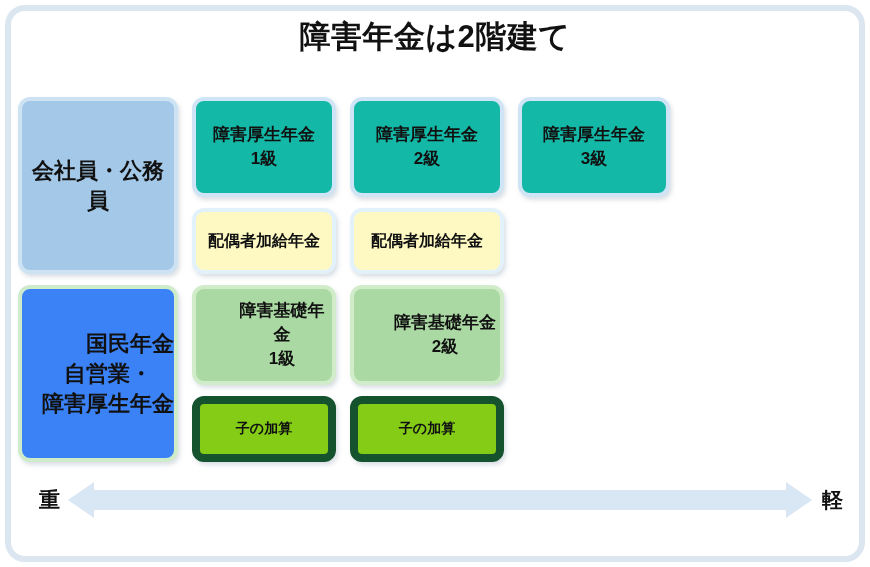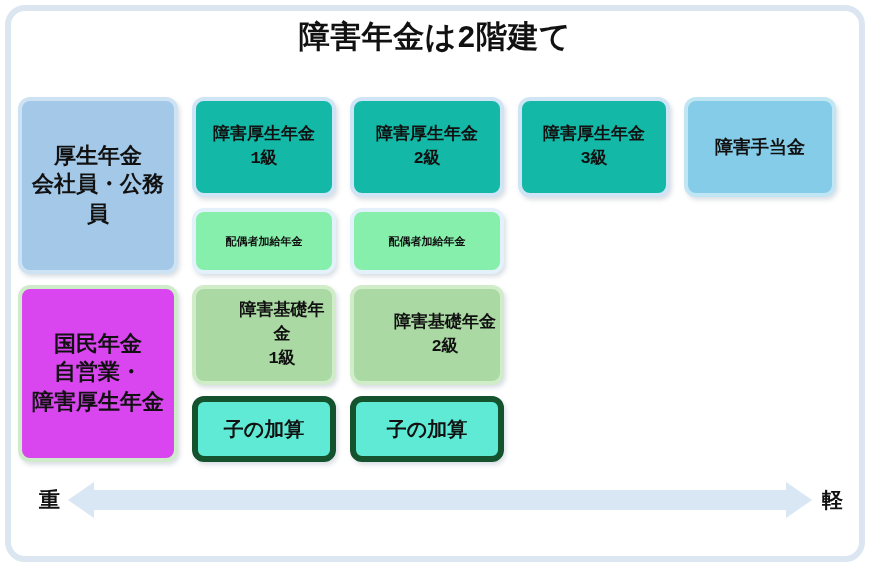--- a/index.html
+++ b/index.html
@@ -1,18 +1,18 @@
 <!DOCTYPE html>
 <html><head>
 <meta charset="utf-8">
 <style>
   html,body { margin:0; padding:0; background:#fff; }
   .page {
     position:relative; width:870px; height:567px; background:#ffffff;
-    font-family:Liberation Mono, monospace; color:#111;
+    font-family:Liberation Sans, sans-serif; color:#111;
     overflow:hidden;
   }
   .frame {
     position:absolute; left:5px; top:5px; right:5px; bottom:5px;
     border:6px solid #dbe6f1; border-radius:20px;
   }
   .title {
     position:absolute; top:16px; left:0; width:100%;
     text-align:center; font-size:31px; font-weight:800; letter-spacing:0.5px;
   }
@@ -24,28 +24,28 @@
     column-gap:14px; row-gap:11px;
   }
   .box {
     border-radius:12px;
     display:flex; flex-direction:column; align-items:center; justify-content:center;
     text-align:center; font-weight:bold; white-space:pre-line;
     box-shadow:2px 3px 4px rgba(110,130,150,0.25);
     box-sizing:border-box;
   }
   .hdr-blue  { grid-column:1; grid-row:1 / 3; background:#a4c8e7; border:4px solid #cde3f4; }
-  .hdr-green { grid-column:1; grid-row:3 / 5; background:#d946ef; border:4px solid #cfecca; }
+  .hdr-green { grid-column:1; grid-row:3 / 5; background:#3b82f6; border:4px solid #cfecca;align-items:flex-end; }
   .hdr-title { font-size:22px; font-weight:800; white-space:pre-line; }
   .hdr-sub   { font-size:22px; font-weight:bold; line-height:1.35; white-space:pre-line; }
   .box-blue      { background:#14b8a6; border:4px solid #cfe4f5; font-size:17px; line-height:1.4; }
   .box-cyan      { background:#84cce8; border:4px solid #c0e6f4; font-size:18px; }
-  .box-paleblue  { background:#86efac; border:4px solid #e3f1fa; font-size:11px; }
+  .box-paleblue  { background:#fef9c3; border:4px solid #e3f1fa; font-size:16px; }
   .box-green     { background:#abd9a3; border:4px solid #d0ecc9; font-size:17px; line-height:1.4; }
-  .box-palegreen { background:#5eead4; border:6px solid #14532d; font-size:20px; }
+  .box-palegreen { background:#84cc16; border:8px solid #14532d; font-size:14px; }
   .r1 { grid-row:1; } .r2 { grid-row:2; } .r3 { grid-row:3;padding-left:36px; } .r4 { grid-row:4; }
   .c2 { grid-column:2; } .c3 { grid-column:3; } .c4 { grid-column:4; } .c5 { grid-column:5; }
 
   .axis { position:absolute; left:15px; top:477px; width:828px; }
   .axis-caption { font-size:13px; font-weight:bold; padding-left:2px; }
   .axis-row { display:flex; align-items:center; margin-top:3px; height:40px; }
   .axis-end { font-size:21px; font-weight:800; }
   .axis-left  { margin-left:24px; }
   .arrow {
     flex:1; height:20px; background:#d9e6f3; position:relative; margin:0 36px 0 34px;
@@ -67,31 +67,29 @@
 <body>
 
 <div class="page">
   <div class="frame"></div>
 
   <div class="title">障害年金は2階建て</div>
 
   <div class="board">
 
     <div class="box hdr-blue">
-      <span class="hdr-title">厚生年金</span>
       <span class="hdr-sub">会社員・公務員</span>
     </div>
 
     <div class="box box-blue r1 c2">障害厚生年金
 1級</div>
     <div class="box box-blue r1 c3">障害厚生年金
 2級</div>
     <div class="box box-blue r1 c4">障害厚生年金
 3級</div>
-    <div class="box box-cyan r1 c5">障害手当金</div>
 
     <div class="box box-paleblue r2 c2">配偶者加給年金</div>
     <div class="box box-paleblue r2 c3">配偶者加給年金</div>
 
     <div class="box hdr-green">
       <span class="hdr-title">国民年金</span>
       <span class="hdr-sub">自営業・
 障害厚生年金</span>
     </div>
 

